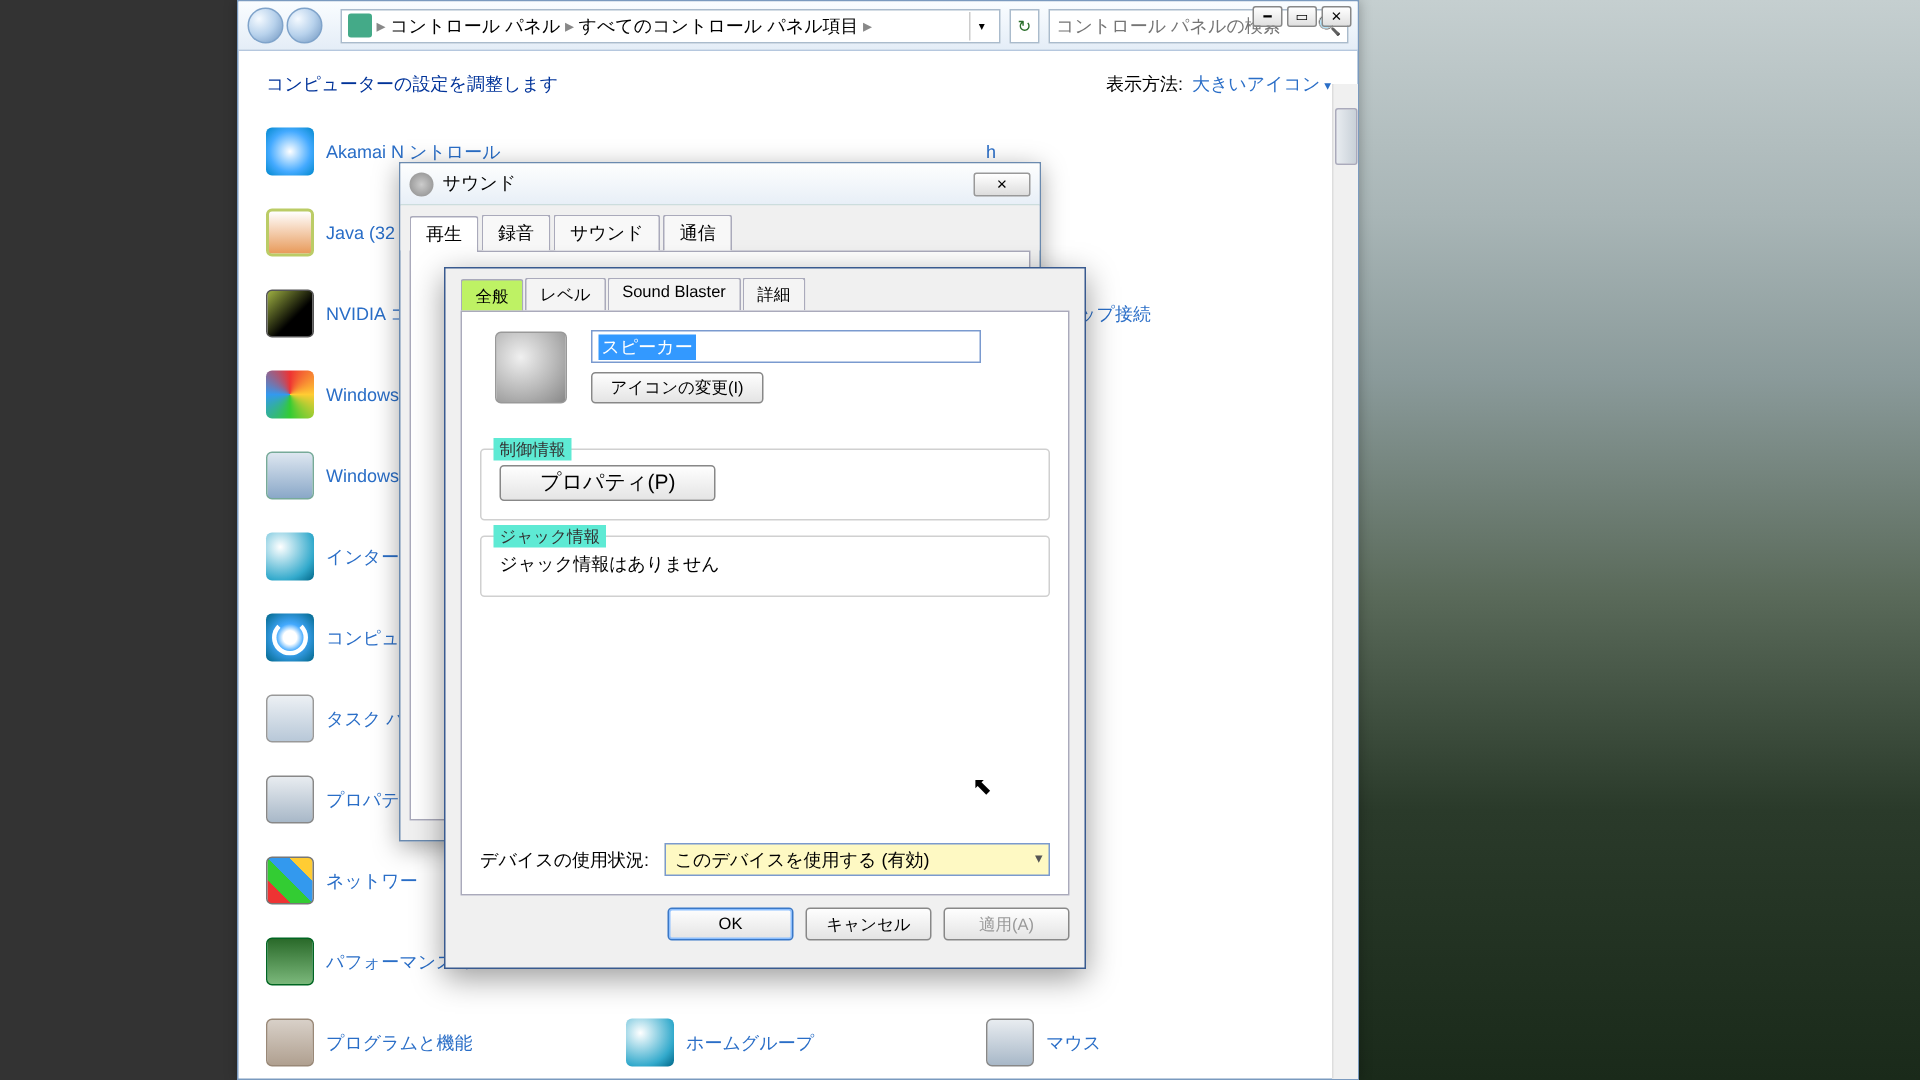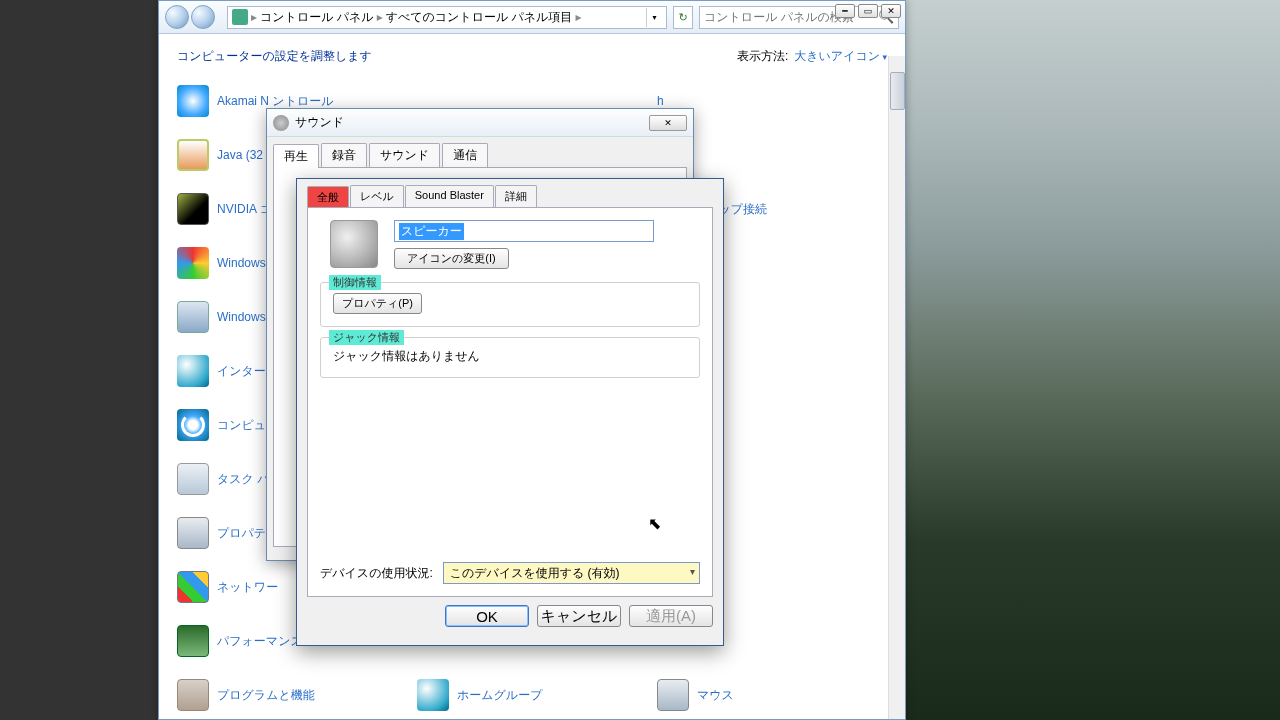--- a/index.html
+++ b/index.html
@@ -54,37 +54,37 @@
 .snd-tab{padding:3px 10px;border:1px solid #aab;border-bottom:none;background:#f8f8f8;margin-right:2px;cursor:pointer;border-radius:2px 2px 0 0}
 .snd-tab.active{background:#fff;position:relative;top:1px}
 .snd-body{margin:0 6px;background:#fff;border:1px solid #aab;height:380px}
 
 .spk{position:absolute;left:296px;top:178px;width:428px;height:468px;background:#f0f0f0;border:1px solid #395a8f;box-shadow:0 6px 20px rgba(0,0,0,.4)}
 .spk-title{height:26px;background:linear-gradient(180deg,#fefefe,#e8ecf2 48%,#d4dde9 52%,#e0e8f2);display:flex;align-items:center;padding:0 6px;gap:6px}
 .spk-title .ic{width:16px;height:16px;background:linear-gradient(#ddd,#999);border-radius:2px}
 .spk-close{margin-left:auto;width:44px;height:18px;background:linear-gradient(180deg,#e89,#c23 50%,#a01);border:1px solid #803;border-radius:2px;color:#fff;display:flex;align-items:center;justify-content:center;font-size:10px;font-weight:bold;cursor:pointer}
 .spk-tabs{display:flex;padding:6px 10px 0}
 .spk-tab{padding:3px 9px;border:1px solid #aab;border-bottom:none;background:#f4f4f4;margin-right:1px;cursor:pointer;border-radius:2px 2px 0 0;font-size:11px}
-.spk-tab.active{background:#ef4444;position:relative;top:1px}
+.spk-tab.active{background:#bef264;position:relative;top:1px}
 .spk-body{margin:0 10px;padding:12px;background:#fff;border:1px solid #aab;height:390px;position:relative}
-.spk-top{display:flex;gap:16px;align-items:flex-start;margin-bottom:13px}
+.spk-top{display:flex;gap:16px;align-items:center;margin-bottom:30px}
 .spk-bigicon{width:48px;height:48px;background:radial-gradient(circle at 35% 35%,#f0f0f0,#b8b8b8 55%,#888);border:1px solid #999;border-radius:4px;margin-left:10px}
 .spk-name{width:260px;height:22px;border:1px solid #7a9acf;padding:2px 4px;display:flex;align-items:center}
 .spk-name span{background:#3399ff;color:#fff;padding:0 2px}
 .spk-btn{margin-top:6px;padding:2px 12px;border:1px solid #888;background:linear-gradient(#fefefe,#e4e4e4);border-radius:3px;cursor:pointer;font-size:11px}
 .gbox{border:1px solid #d0d0d0;border-radius:3px;padding:10px 12px 12px;margin-bottom:10px;position:relative}
 .gbox .gl{position:absolute;top:-8px;left:8px;background:#5eead4;padding:0 4px;font-size:11px;color:#333}
 .ctrl-row{display:flex;justify-content:space-between;align-items:flex-start}
 .ctrl-txt{line-height:1.8}
-.prop-btn{padding:2px 8px;border:1px solid #888;background:linear-gradient(#fefefe,#e4e4e4);border-radius:3px;cursor:pointer;font-size:11px}
+.prop-btn{padding:2px 26px;border:1px solid #888;background:linear-gradient(#fefefe,#e4e4e4);border-radius:3px;cursor:pointer;font-size:14px}
 .use-row{position:absolute;bottom:12px;left:12px;right:12px;display:flex;align-items:center;gap:10px}
 .use-sel{flex:1;height:22px;border:1px solid #7a9acf;background:#fef9c3;padding:0 20px 0 6px;display:flex;align-items:center;position:relative;cursor:pointer}
 .use-sel:after{content:"▾";position:absolute;right:4px;top:3px;font-size:10px;color:#555}
 .spk-btns{display:flex;justify-content:flex-end;gap:8px;padding:8px 10px}
-.dlg-btn{width:84px;height:22px;border:1px solid #888;background:linear-gradient(#fefefe,#e4e4e4);border-radius:3px;cursor:pointer;font-size:15px}
+.dlg-btn{width:84px;height:22px;border:1px solid #888;background:linear-gradient(#fefefe,#e4e4e4);border-radius:3px;cursor:pointer;font-size:11px}
 .dlg-btn.default{border:1px solid #3a78c7;box-shadow:0 0 0 1px #8cbfff inset}
 .dlg-btn:disabled{color:#999}
 .cursor{position:absolute;left:648px;top:514px;font-size:16px;color:#000;pointer-events:none}
 </style>
 </head>
 <body>
 
 <div class="desktop-bg"></div>
 
 <div class="cpanel">

